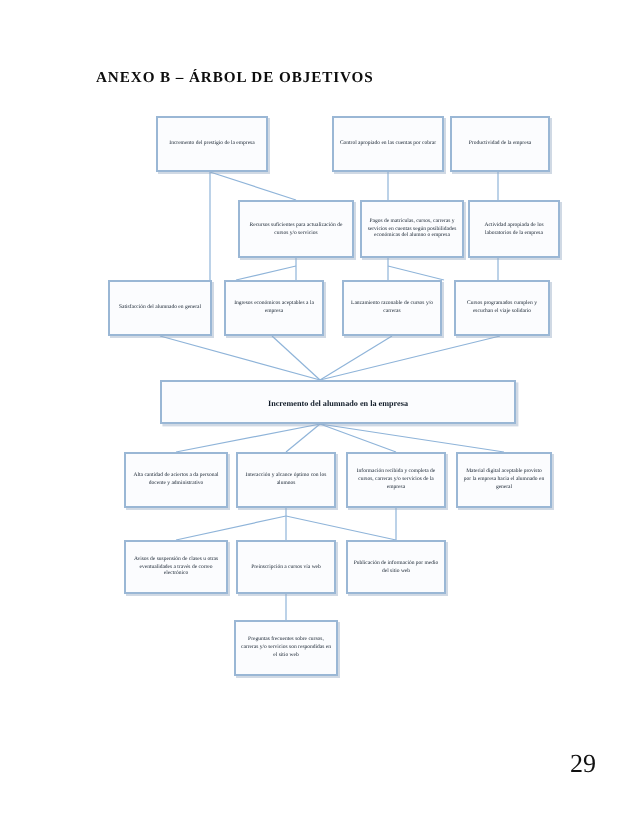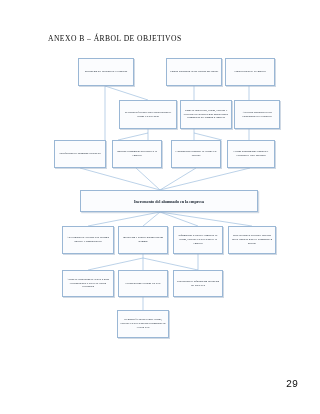--- a/index.html
+++ b/index.html
@@ -10,21 +10,21 @@
     color:#111;
     position:relative;
     overflow:hidden;
   }
   #page{position:absolute;left:0;top:0;width:320px;height:414px;}
 
   #title{
     position:absolute;
     left:48px; top:34px;
     font-family:"Liberation Serif", serif;
-    font-weight:normal;
+    font-weight:bold;
     font-size:7.6px;
     letter-spacing:.45px;
     color:#0d0d0d;
     white-space:nowrap;
   }
 
   
   #wires{position:absolute;left:0;top:0;width:320px;height:414px;}
   #wires line, #wires path{stroke:#8fb4d9;stroke-width:.6px;fill:none;}
 
@@ -58,23 +58,23 @@
     text-align:center;
     font-weight:bold;
     font-size:4.1px;
     color:#101b28;
     font-family:"Liberation Serif", serif;
   }
 
   #pageno{
     position:absolute;
     right:22px; bottom:24px;
-    font-size:10px;
+    font-size:13px;
     color:#111;
-    font-family:Liberation Mono, monospace;
+    font-family:Liberation Serif, serif;
   }
 </style>
 </head>
 <body>
 
 <div id="page">
 
   <div id="title">ANEXO B – ÁRBOL DE OBJETIVOS</div>
 
   <svg id="wires" viewBox="0 0 320 414">

